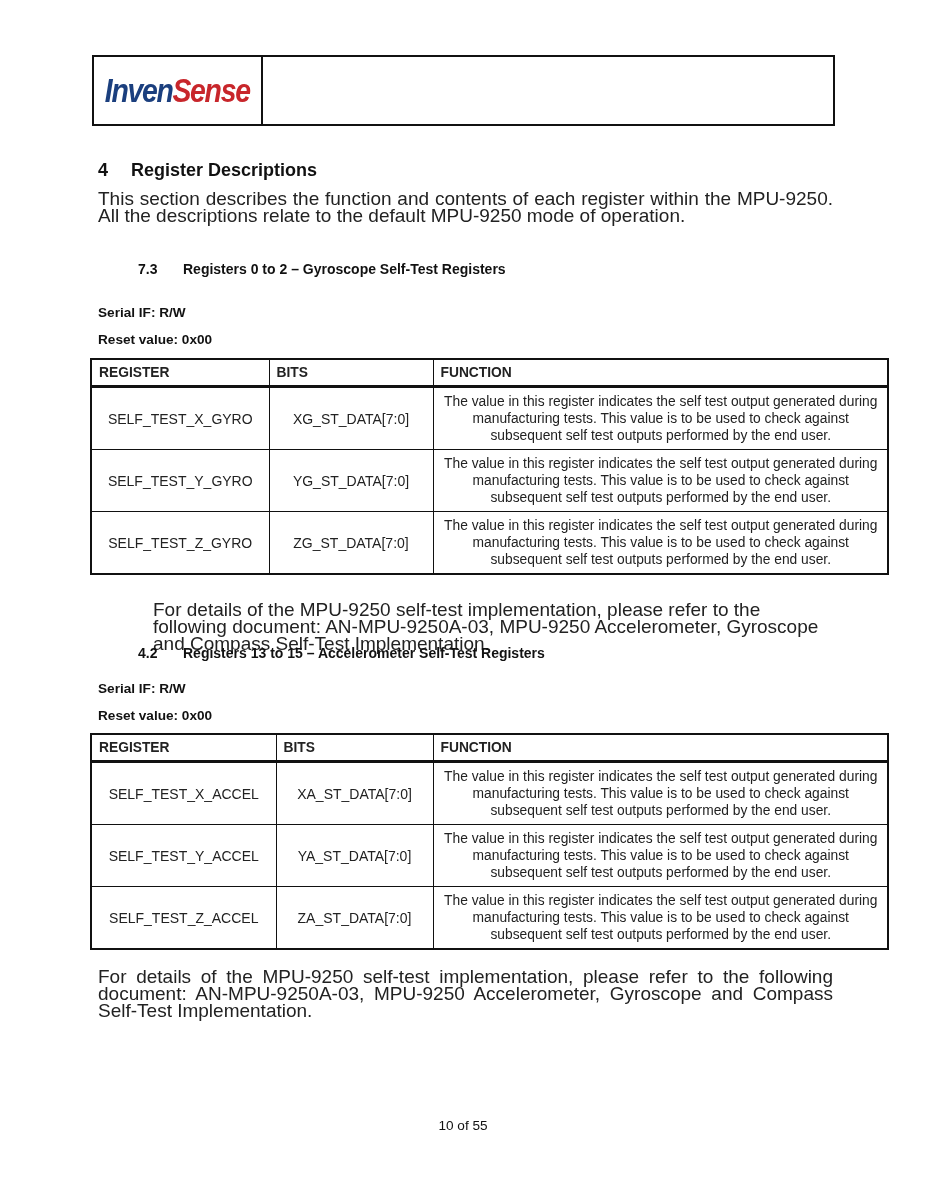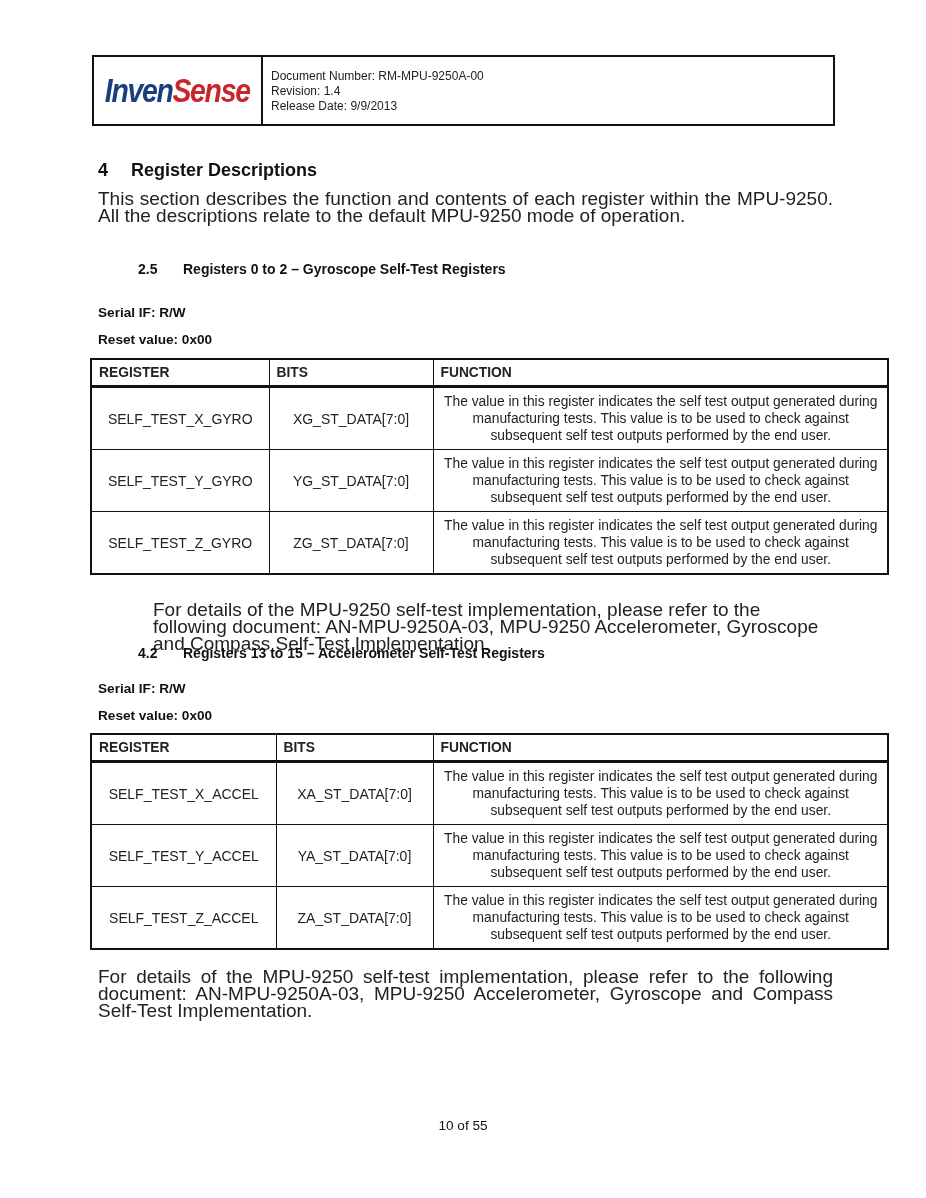--- a/index.html
+++ b/index.html
@@ -1,21 +1,21 @@
 <!DOCTYPE html>
 <html><head>
 <meta charset="utf-8">
 <style>
   html, body { margin: 0; padding: 0; background: #ffffff; }
   body { width: 926px; height: 1198px; position: relative; overflow: hidden;
          font-family: "Liberation Sans", sans-serif; color: #111; }
 
   
   .hdr { position: absolute; left: 92px; top: 55px; width: 739px; height: 67px;
-         border: 2px solid #111; display: flex; box-sizing: content-box; }
+         border: 2px solid #111; display: flex; box-sizing: content-box; gap: 48px; }
   .hdr-logo { width: 167px; border-right: 2px solid #111; display: flex; align-items: center; justify-content: center; }
   .logo { font-family: "Liberation Sans", sans-serif; font-weight: bold; font-style: italic;
           font-size: 33px; letter-spacing: -1.5px; transform: scaleX(0.86); transform-origin: center; }
   .logo .inv { color: #1b3f7e; }
   .logo .sen { color: #c8262b; }
   .hdr-title { width: 339px; border-right: 2px solid #111; display: flex; align-items: center; justify-content: center;
                font-weight: bold; font-size: 14.5px; }
   .hdr-meta { flex: 1; padding: 12px 0 0 8px; font-size: 12px; line-height: 15px; color: #222; }
 
   h1.sec { position: absolute; left: 98px; top: 160px; margin: 0; font-size: 18px; font-weight: bold; }
@@ -35,31 +35,26 @@
 
   .footer { position: absolute; top: 1118px; left: 0; width: 926px; text-align: center; font-size: 13.6px; }
 </style>
 </head>
 <body>
 
 <div class="hdr">
   <div class="hdr-logo">
     <span class="logo"><span class="inv">Inven</span><span class="sen">Sense</span></span>
   </div>
-  <div class="hdr-meta">
-    <div>Document Number: RM-MPU-9250A-00</div>
-    <div>Revision: 1.4</div>
-    <div>Release Date: 9/9/2013</div>
-  </div>
 </div>
 
 <h1 class="sec"><span class="num">4</span><span>Register Descriptions</span></h1>
 <div class="para" style="top:190px;">This section describes the function and contents of each register within the MPU-9250. All the descriptions relate to the default MPU-9250 mode of operation.</div>
 
-<h2 class="sub" style="top:261px;"><span class="num">2.5</span><span>Registers 0 to 2 – Gyroscope Self-Test Registers</span></h2>
+<h2 class="sub" style="top:261px;"><span class="num">7.3</span><span>Registers 0 to 2 – Gyroscope Self-Test Registers</span></h2>
 <div class="lbl" style="top:305px;">Serial IF: R/W</div>
 <div class="lbl" style="top:332px;">Reset value: 0x00</div>
 
 <table class="reg" style="top:358px;">
   <colgroup>
       <col style="width:178px">
       <col style="width:164px">
       <col>
     </colgroup>
   <thead>

